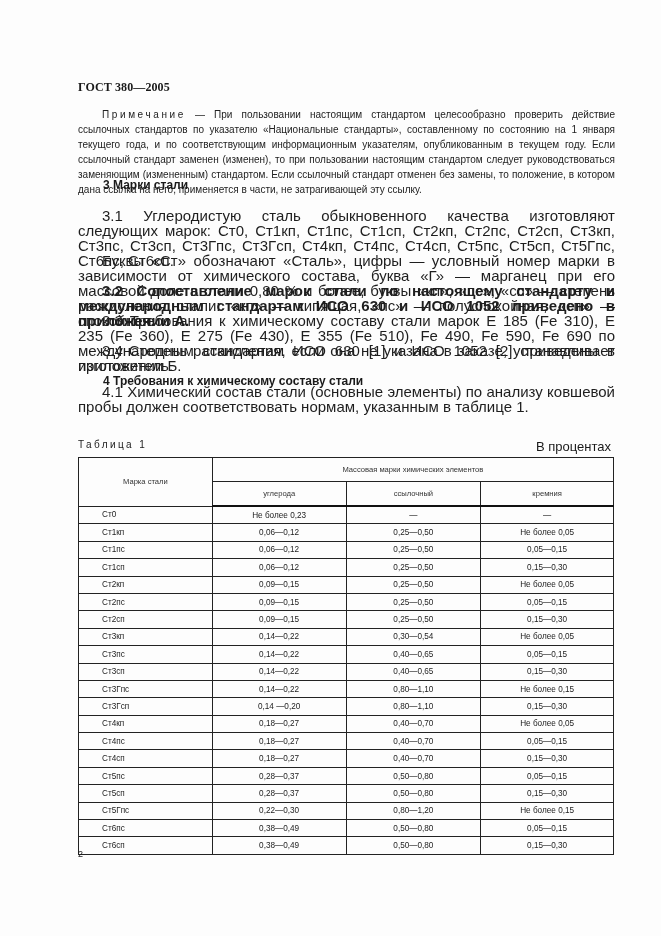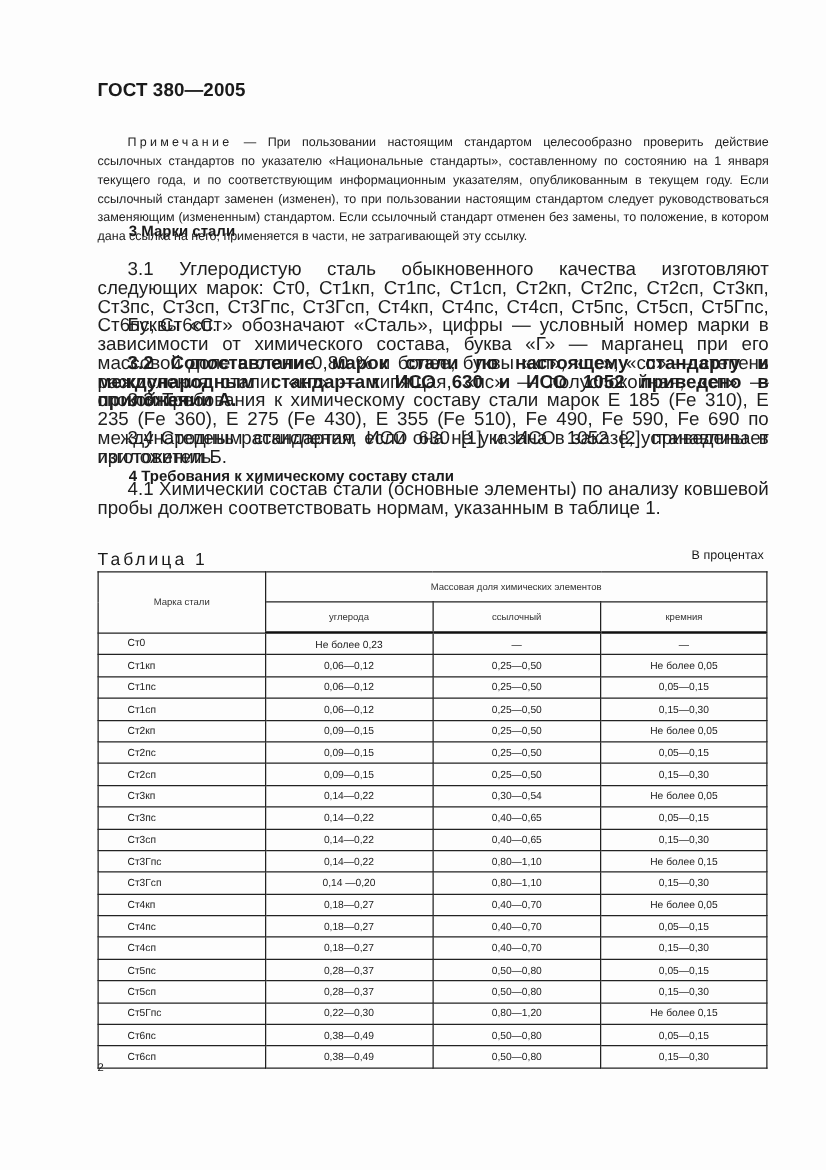--- a/index.html
+++ b/index.html
@@ -1,42 +1,42 @@
 <!DOCTYPE html>
 <html><head>
 <meta charset="utf-8">
 <style>
   html, body { margin: 0; padding: 0; }
   body {
     width: 661px; height: 936px; background: #fdfdfd; position: relative; overflow: hidden;
     font-family: "Liberation Sans", sans-serif; color: #1a1a1a;
   }
   .page { position: absolute; left: 78px; top: 0; width: 537px; }
-  .doc-id { position: absolute; top: 64px; left: 0; font-weight: bold; font-size: 15px; letter-spacing: 0.1px; }
+  .doc-id { position: absolute; top: 80px; left: 0; font-weight: bold; font-size: 12px; letter-spacing: 0.1px; font-family: Liberation Serif, serif; }
   .note {
     position: absolute; top: 97px; left: 0; width: 537px;
     font-size: 10px; line-height: 15px; text-align: justify; color: #222;
   }
   .note .spaced { letter-spacing: 2.6px; }
   .indent { text-indent: 24px; }
   h2 { margin: 0; font-size: 12px; font-weight: bold; position: absolute; left: 25px; }
   .h3 { top: 178px; }
   .h4 { top: 374px; }
   .para {
     position: absolute; left: 0; width: 537px; margin: 0;
     font-size: 15px; line-height: 15px; text-align: justify; color: #1e1e1e;
   }
   .p31 { top: 208px; }
   .p31b { top: 253px; }
   .p32 { top: 283px; font-weight: bold; }
   .p33 { top: 313px; }
   .p34 { top: 343px; }
   .p41 { top: 384px; }
-  .tcap { position: absolute; top: 439px; left: 0; font-size: 14px; letter-spacing: 2.4px; }
-  .tunit { position: absolute; top: 439px; right: 4px; font-size: 10px; }
+  .tcap { position: absolute; top: 439px; left: 0; font-size: 10px; letter-spacing: 2.4px; }
+  .tunit { position: absolute; top: 439px; right: 4px; font-size: 13px; }
   table {
     position: absolute; top: 457px; left: 0; width: 536px;
     border-collapse: collapse; font-size: 8.2px; color: #222;
   }
   td, th { border: 1px solid #222; padding: 0; height: 16.4px; font-weight: normal; text-align: center; }
   th { height: 23px; font-size: 7.6px; color: #333; }
   thead tr:last-child th { border-bottom: 2.5px solid #111; margin-left: 22px; }
   td.mark { text-align: left; padding-left: 23px; }
   table { border: 1.5px solid #111; }
   col.c1 { width: 134px; } col.c2 { width: 134px; } col.c3 { width: 135px; } col.c4 { width: 133px; }
@@ -66,21 +66,21 @@
   <table>
     <colgroup>
         <col class="c1">
         <col class="c2">
         <col class="c3">
         <col class="c4">
       </colgroup>
     <thead>
       <tr>
         <th rowspan="2">Марка стали</th>
-        <th colspan="3">Массовая доля химических элементов</th>
+        <th colspan="3">Массовая марки химических элементов</th>
       </tr>
       <tr>
         <th>углерода</th>
         <th>ссылочный</th>
         <th>кремния</th>
       </tr>
     </thead>
     <tbody id="tbody">
         <tr>
           <td class="mark">Ст0</td>

